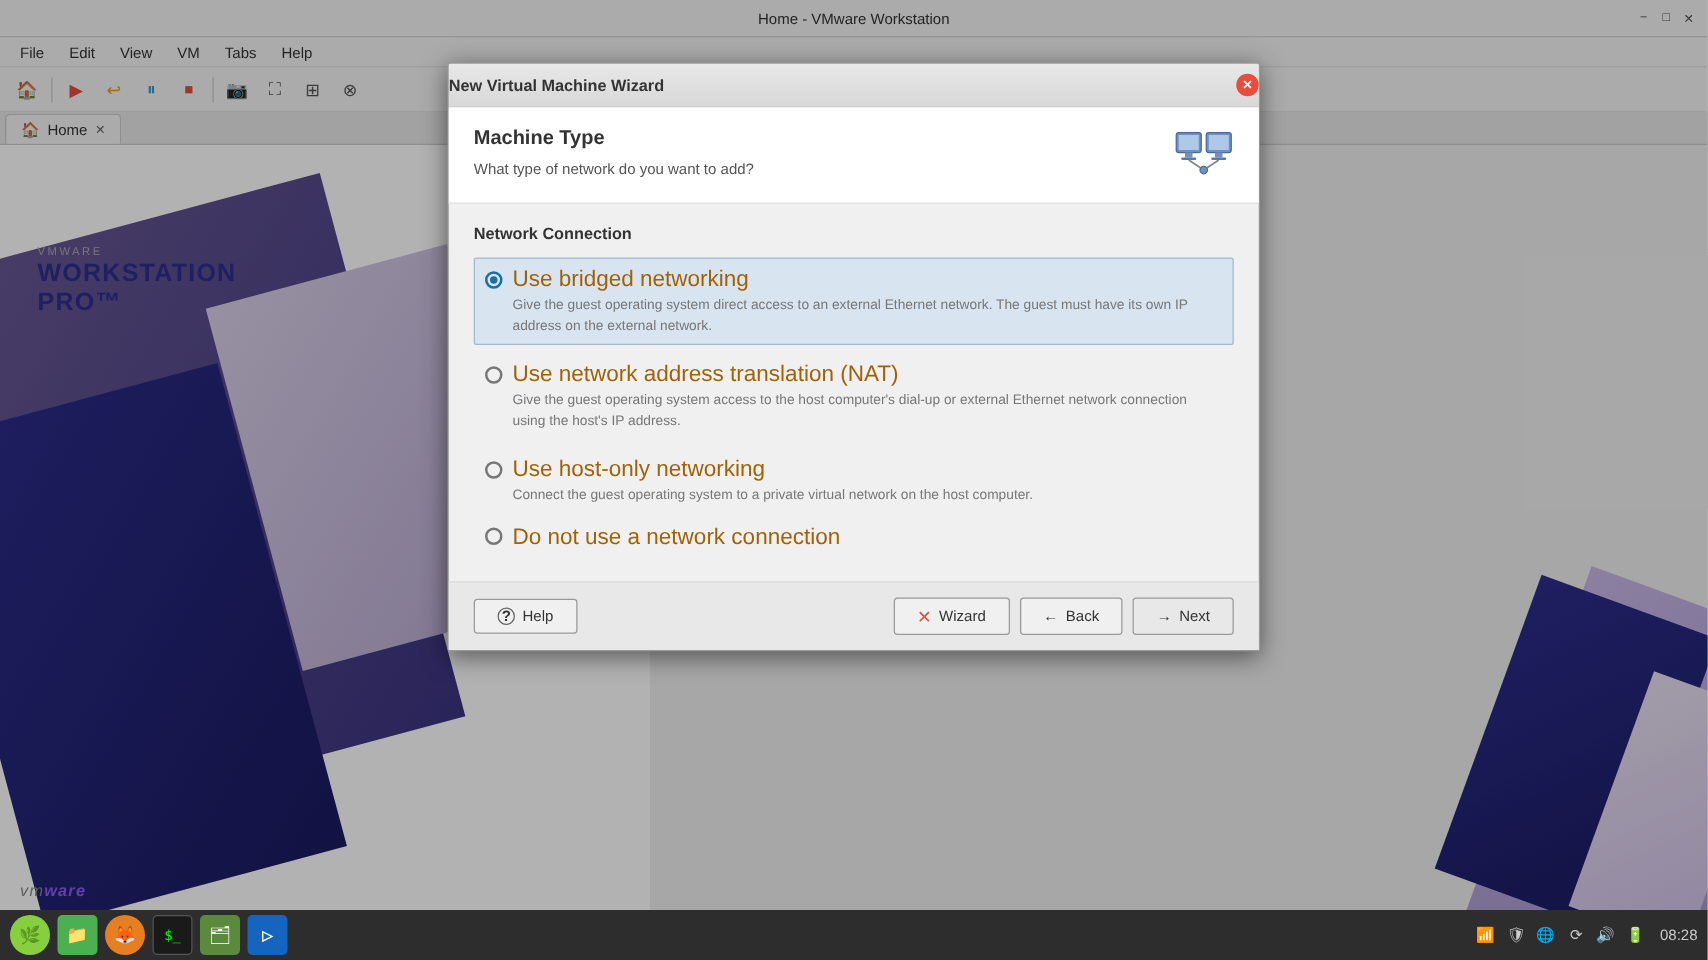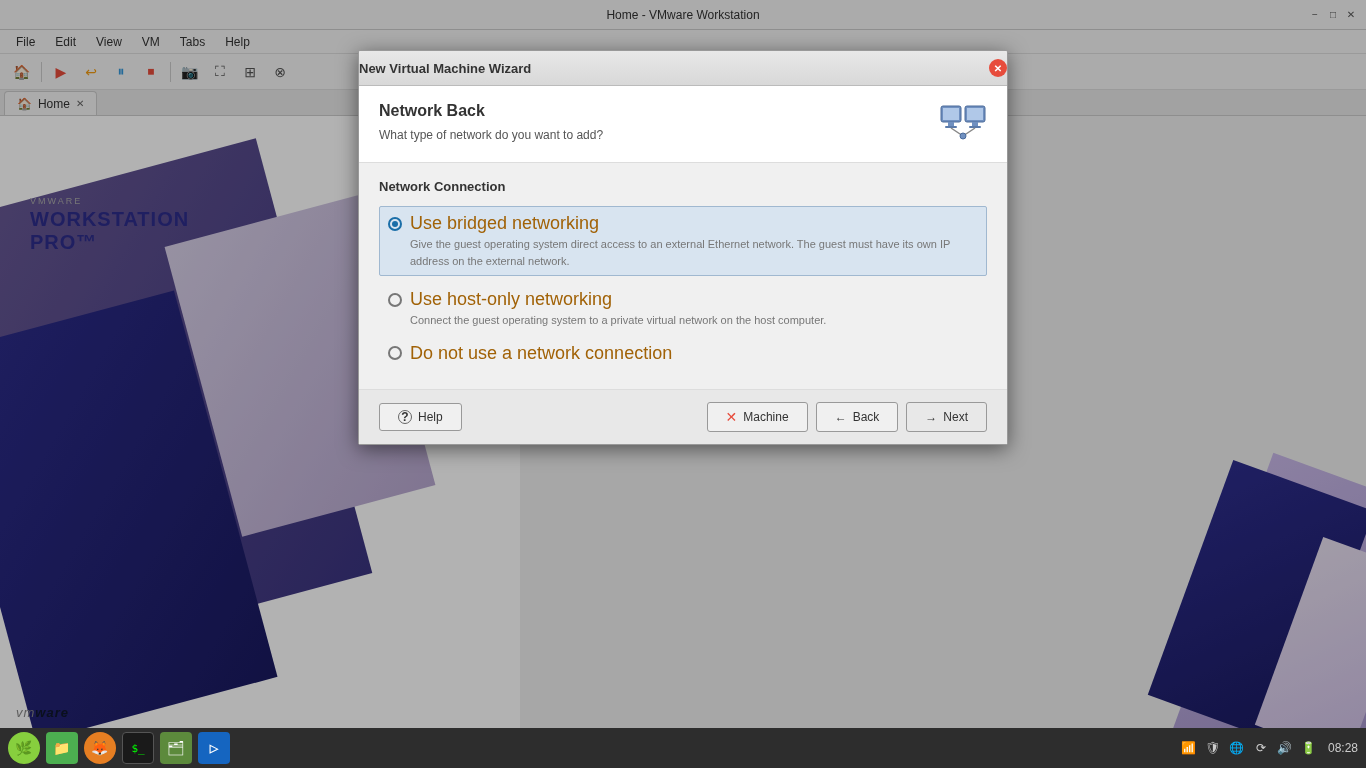--- a/index.html
+++ b/index.html
@@ -492,21 +492,21 @@
 
     <div class="right-decoration">
       <div class="right-deco-shape1"></div>
       <div class="right-deco-shape2"></div>
       <div class="right-deco-shape3"></div>
     </div>
 
   </div>
 
   <div class="vmware-brand-bottom">
-    <span style="font-style:italic; color:#888;">vm</span><span style="font-style:italic; font-weight:700; color:#0f172a;">ware</span>
+    <span style="font-style:italic; color:#888;">vm</span><span style="font-style:italic; font-weight:700; color:#8b5cf6;">ware</span>
   </div>
 
   <div class="taskbar">
     <div class="taskbar-app mint" style="background:#87cf3e;">
       <span style="font-size:14px;">🌿</span>
     </div>
     <div class="taskbar-app green" style="background:#4caf50; border-radius:4px;">
       <span style="font-size:14px; color:white;">📁</span>
     </div>
     <div class="taskbar-app orange" style="border-radius:50%;">
@@ -539,21 +539,21 @@
 
 <div class="dialog">
 
   <div class="dialog-titlebar">
     <span class="dialog-title">New Virtual Machine Wizard</span>
     <div class="dialog-close-btn">✕</div>
   </div>
 
   <div class="dialog-header">
     <div class="dialog-header-text">
-      <div class="dialog-header-title">Network Back</div>
+      <div class="dialog-header-title">Machine Type</div>
       <div class="dialog-header-subtitle">What type of network do you want to add?</div>
     </div>
     <div class="dialog-header-icon">
       
       <svg class="network-icon" viewBox="0 0 48 48" xmlns="http://www.w3.org/2000/svg">
 
         <rect x="2" y="4" width="20" height="16" rx="2" fill="#7090c0" stroke="#4a6a9a" stroke-width="1"></rect>
         <rect x="4" y="6" width="16" height="12" fill="#b0c8e8"></rect>
         <rect x="9" y="20" width="6" height="4" fill="#7090c0"></rect>
         <rect x="6" y="24" width="12" height="2" rx="1" fill="#5a7aaa"></rect>
@@ -577,20 +577,29 @@
     <div class="radio-option selected">
       <div class="radio-row">
         <div class="radio-circle checked"></div>
         <span class="radio-label">Use bridged networking</span>
       </div>
       <div class="radio-description">
         Give the guest operating system direct access to an external Ethernet network. The guest must have its own IP address on the external network.
       </div>
     </div>
 
+    <div class="radio-option" style="margin-top:6px;">
+      <div class="radio-row">
+        <div class="radio-circle"></div>
+        <span class="radio-label">Use network address translation (NAT)</span>
+      </div>
+      <div class="radio-description">
+        Give the guest operating system access to the host computer's dial-up or external Ethernet network connection using the host's IP address.
+      </div>
+    </div>
 
     <div class="radio-option" style="margin-top:6px;">
       <div class="radio-row">
         <div class="radio-circle"></div>
         <span class="radio-label">Use host-only networking</span>
       </div>
       <div class="radio-description">
         Connect the guest operating system to a private virtual network on the host computer.
       </div>
     </div>
@@ -605,21 +614,21 @@
   </div>
 
   <div class="dialog-footer">
     <button class="btn">
       <span style="font-size:12px; border:1px solid #666; border-radius:50%; width:14px; height:14px; display:flex; align-items:center; justify-content:center; font-weight:bold;">?</span>
       <span>Help</span>
     </button>
     <div class="footer-right">
       <button class="btn">
         <span style="color:#e74c3c; font-size:14px;">✕</span>
-        <span>Machine</span>
+        <span>Wizard</span>
       </button>
       <button class="btn">
         <span>←</span>
         <span>Back</span>
       </button>
       <button class="btn btn-primary">
         <span>→</span>
         <span>Next</span>
       </button>
     </div>

